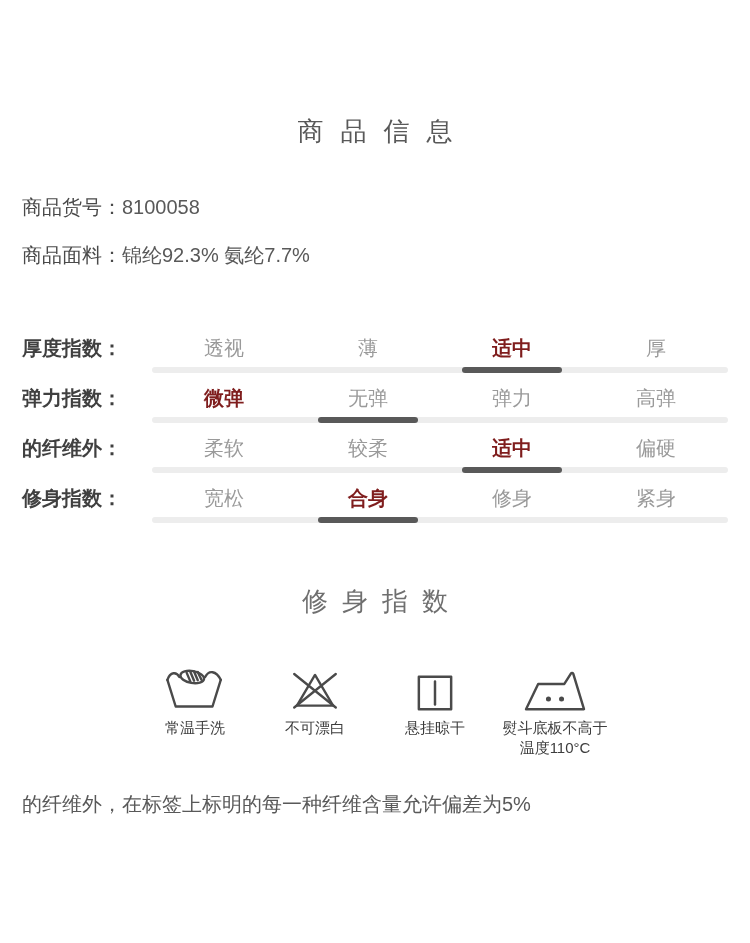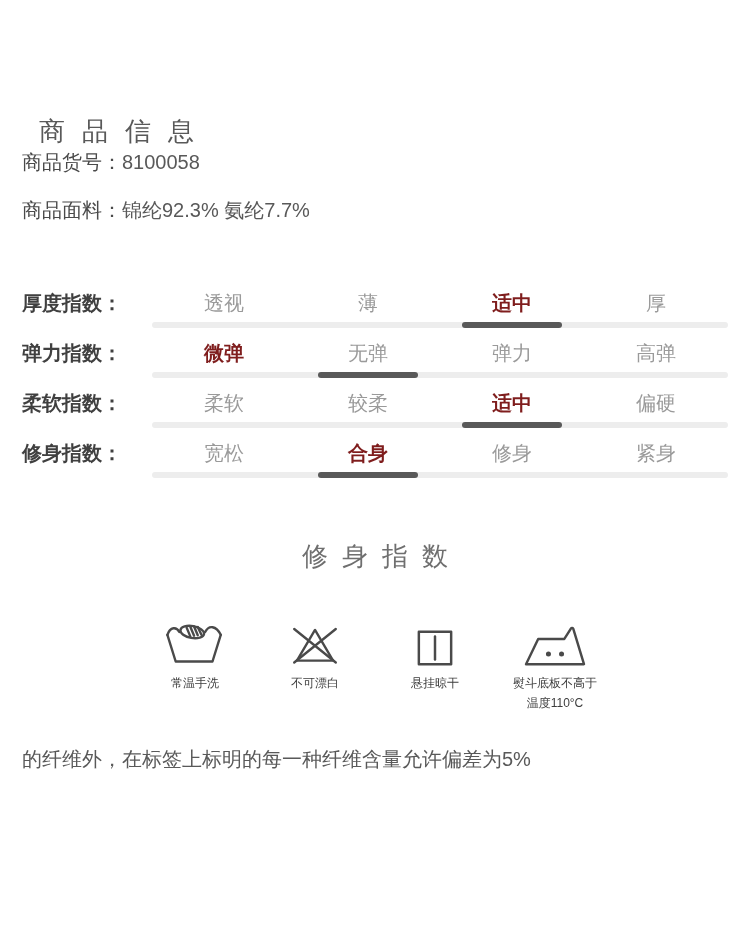--- a/index.html
+++ b/index.html
@@ -4,23 +4,23 @@
 <style>
   * { margin:0; padding:0; box-sizing:border-box; }
   html,body { background:#ffffff; }
   body { font-family:"Liberation Sans", sans-serif; color:#595959; }
   .page {
     width:750px; height:943px; margin:0 auto; background:#fff;
     padding:114px 22px 0; overflow:hidden; position:relative;
   }
   .main-title {
     font-size:26px; line-height:34px; font-weight:500; color:#595959;
-    text-align:left; letter-spacing:17px; text-indent:17px;
+    text-align:center; letter-spacing:17px; text-indent:17px;
   }
-  .info-block { }
+  .info-block { margin-top:45px; }
   .info-line { font-size:20px; line-height:28px; }
   .info-line + .info-line { margin-top:20px; }
   .info-label { color:#4a4a4a; }
   .info-value { color:#595959; }
 
   .specs { margin-top:67px; }
   .spec-row { display:flex; margin-bottom:13px; }
   .spec-label { width:130px; flex:0 0 130px; font-size:20px; line-height:24px; color:#404040;font-weight:bold; }
   .spec-body { flex:1; }
   .spec-opts { display:flex;align-items:center; }
@@ -30,21 +30,21 @@
   .seg { position:absolute; top:0; height:6px; width:100px; border-radius:3px; background:#595959; transform:translateX(-50%); left:62.5%; }
 
   .wash-title {
     margin-top:61px; font-size:26px; line-height:34px; font-weight:500; color:#6f6f6f;
     text-align:center; letter-spacing:14px; text-indent:14px;
   }
   .wash-icons { margin-top:46px; display:flex; justify-content:center; }
   .wash-item { width:120px; display:flex; flex-direction:column; align-items:center; }
   .wash-icon-box { height:48px; display:flex; align-items:flex-end; justify-content:center; }
   .wash-icon-box svg { display:block; }
-  .wash-label { margin-top:6px; font-size:12px; line-height:20px; font-weight:500; color:#3d3d3d; text-align:left; }
+  .wash-label { margin-top:6px; font-size:15px; line-height:20px; font-weight:500; color:#3d3d3d; text-align:left; }
 
   .warning { margin-top:47px; font-size:20px; line-height:26px; color:#fe0000; }
   .fiber { margin-top:25px; font-size:20px; line-height:43px; color:#595959; }
   .fiber .fiber-label { color:#474747; }
 
   .icon-stroke { stroke:#4a4a4a; stroke-width:2.6; fill:none; stroke-linecap:round; stroke-linejoin:round; }
   .icon-fill { fill:#4a4a4a; }
 </style>
 </head>
 <body>
@@ -88,21 +88,21 @@
           <div class="spec-opt">弹力</div>
           <div class="spec-opt">高弹</div>
         </div>
         <div class="track">
             <div class="seg" style="left: 37.5%;"></div>
           </div>
       </div>
     </div>
 
     <div class="spec-row">
-      <div class="spec-label">柔软指数：</div>
+      <div class="spec-label">的纤维外：</div>
       <div class="spec-body">
         <div class="spec-opts">
           <div class="spec-opt">柔软</div>
           <div class="spec-opt">较柔</div>
           <div class="spec-opt selected">适中</div>
           <div class="spec-opt">偏硬</div>
         </div>
         <div class="track">
             <div class="seg" style="left: 62.5%;"></div>
           </div>

